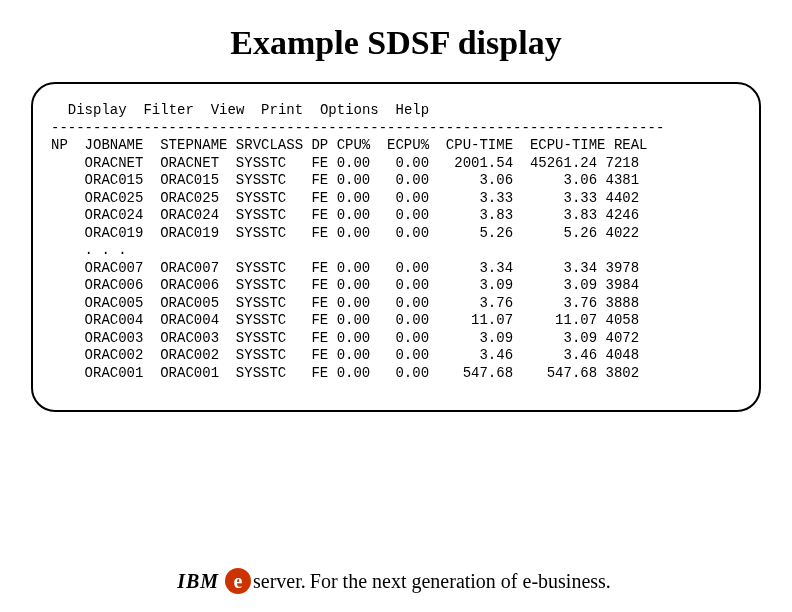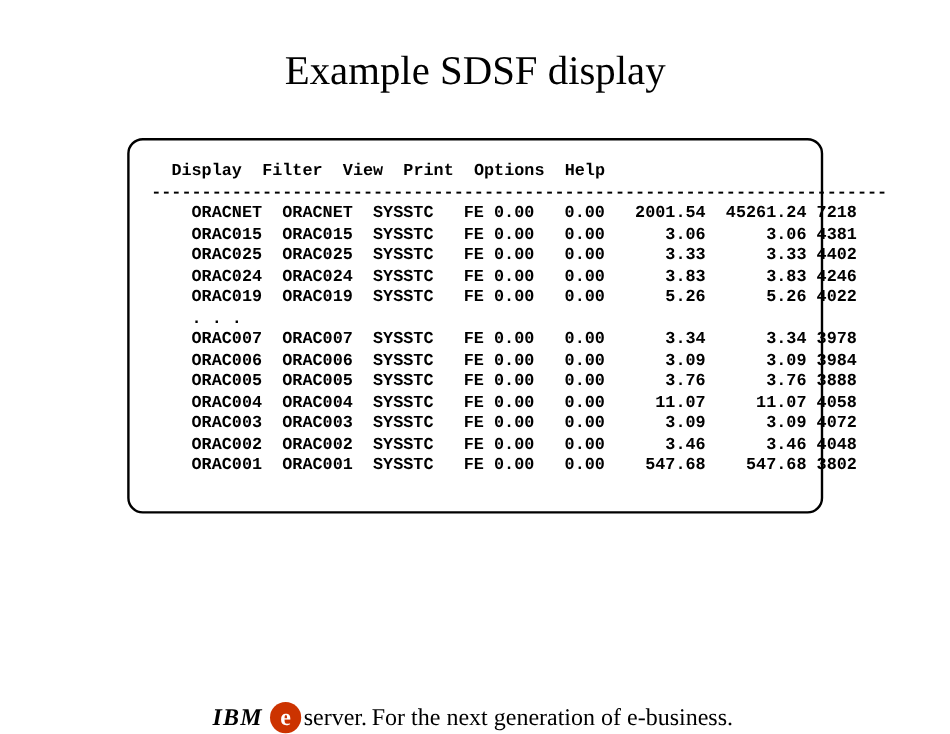--- a/index.html
+++ b/index.html
@@ -13,36 +13,34 @@
   }
   .slide {
     position: relative;
     width: 792px;
     height: 612px;
     box-sizing: border-box;
   }
   .title {
     text-align: center;
     font-size: 34px;
-    font-weight: normal;
+    font-weight: bold;
     padding-top: 24px;
-    padding-bottom: 36px;
-    margin-top: 17px;
+    padding-bottom: 20px;
   }
   .panel-wrap {
     display: flex;
     justify-content: center;
   }
   .panel {
-    width: 580px;
+    width: 730px;
     border: 2px solid #000000;
-    border-radius: 13px;
+    border-radius: 24px;
     padding: 18px 18px 28px 18px;
     box-sizing: border-box;
-    font-weight: bold;
   }
   pre.term {
     margin: 0;
     font-family: "Courier New", Courier, monospace;
     font-size: 14px;
     line-height: 1.25;
     white-space: pre;
     color: #000000;
   }
   .menu-line {
@@ -98,20 +96,21 @@
 <div class="slide">
 
   <div class="title">Example SDSF display</div>
 
   <div class="panel-wrap">
     <div class="panel">
 
       <div class="menu-line"><span>  </span><span>Display</span><span>  </span><span>Filter</span><span>  </span><span>View</span><span>  </span><span>Print</span><span>  </span><span>Options</span><span>  </span><span>Help</span></div>
 
       <pre class="term">-------------------------------------------------------------------------</pre>
+      <pre class="term">NP  JOBNAME  STEPNAME SRVCLASS DP CPU%  ECPU%  CPU-TIME  ECPU-TIME REAL</pre>
 
       <pre class="term" id="rows">    ORACNET  ORACNET  SYSSTC   FE 0.00   0.00   2001.54  45261.24 7218
     ORAC015  ORAC015  SYSSTC   FE 0.00   0.00      3.06      3.06 4381
     ORAC025  ORAC025  SYSSTC   FE 0.00   0.00      3.33      3.33 4402
     ORAC024  ORAC024  SYSSTC   FE 0.00   0.00      3.83      3.83 4246
     ORAC019  ORAC019  SYSSTC   FE 0.00   0.00      5.26      5.26 4022
     . . .
     ORAC007  ORAC007  SYSSTC   FE 0.00   0.00      3.34      3.34 3978
     ORAC006  ORAC006  SYSSTC   FE 0.00   0.00      3.09      3.09 3984
     ORAC005  ORAC005  SYSSTC   FE 0.00   0.00      3.76      3.76 3888

